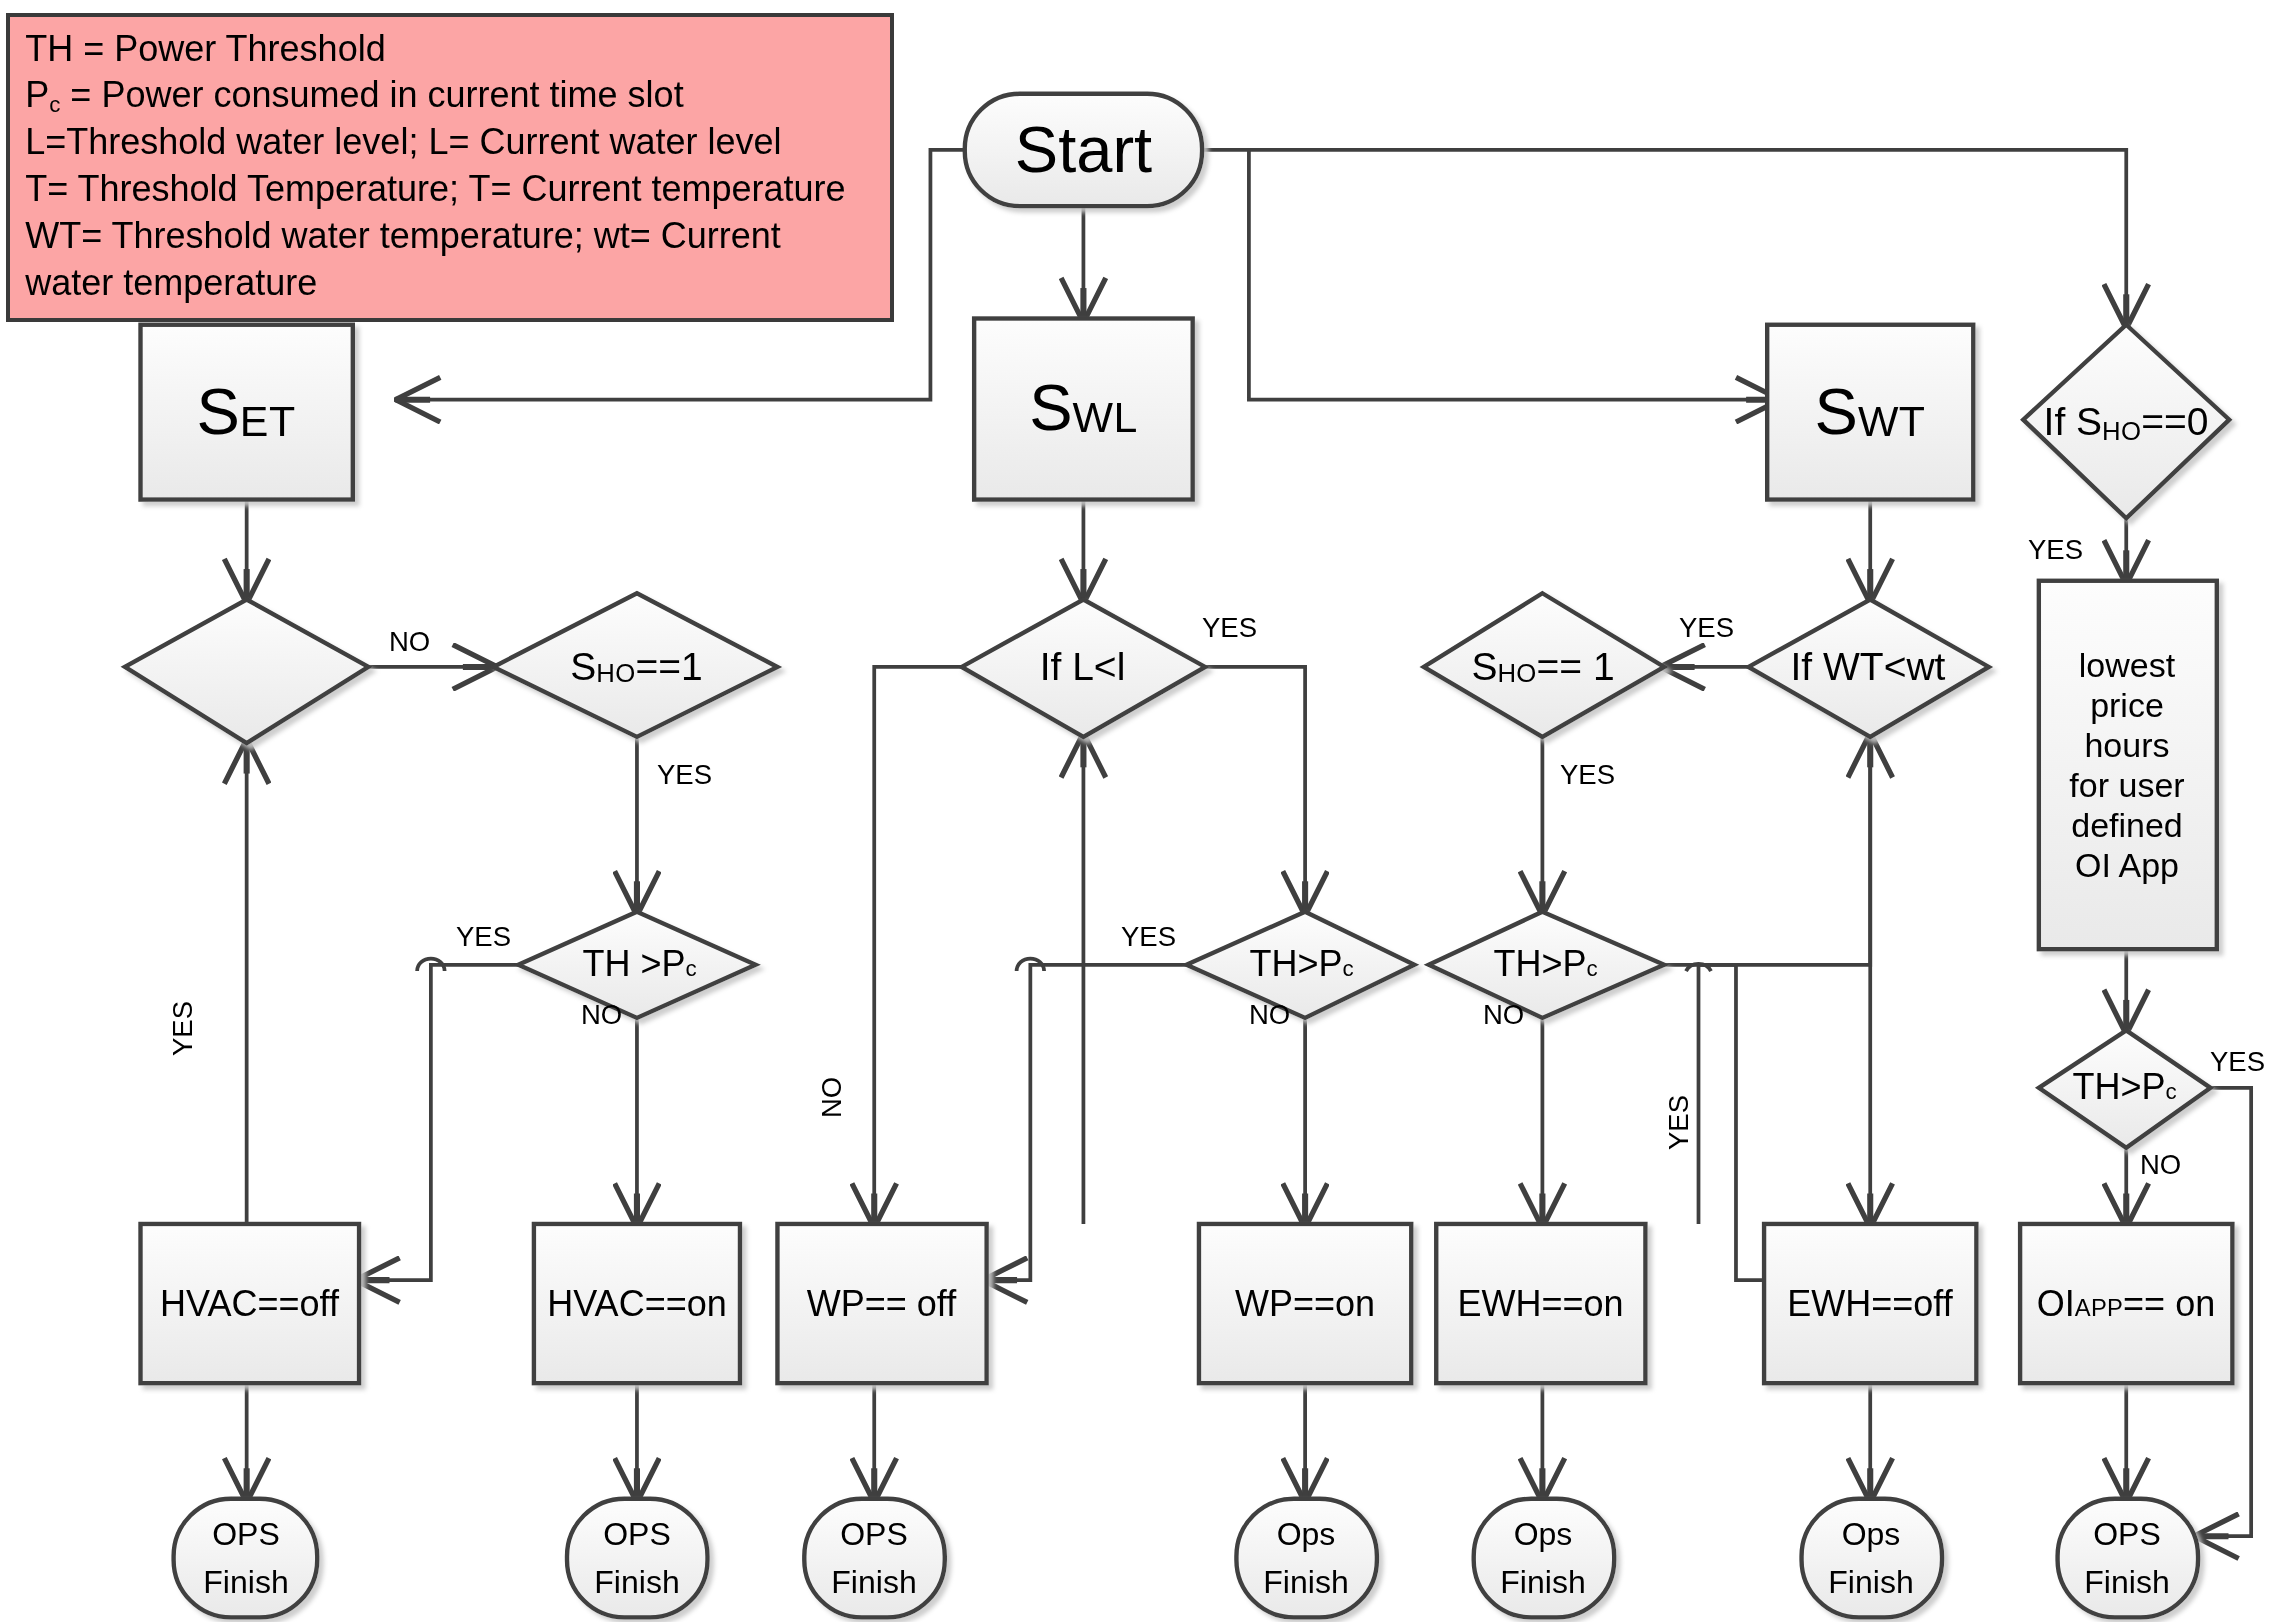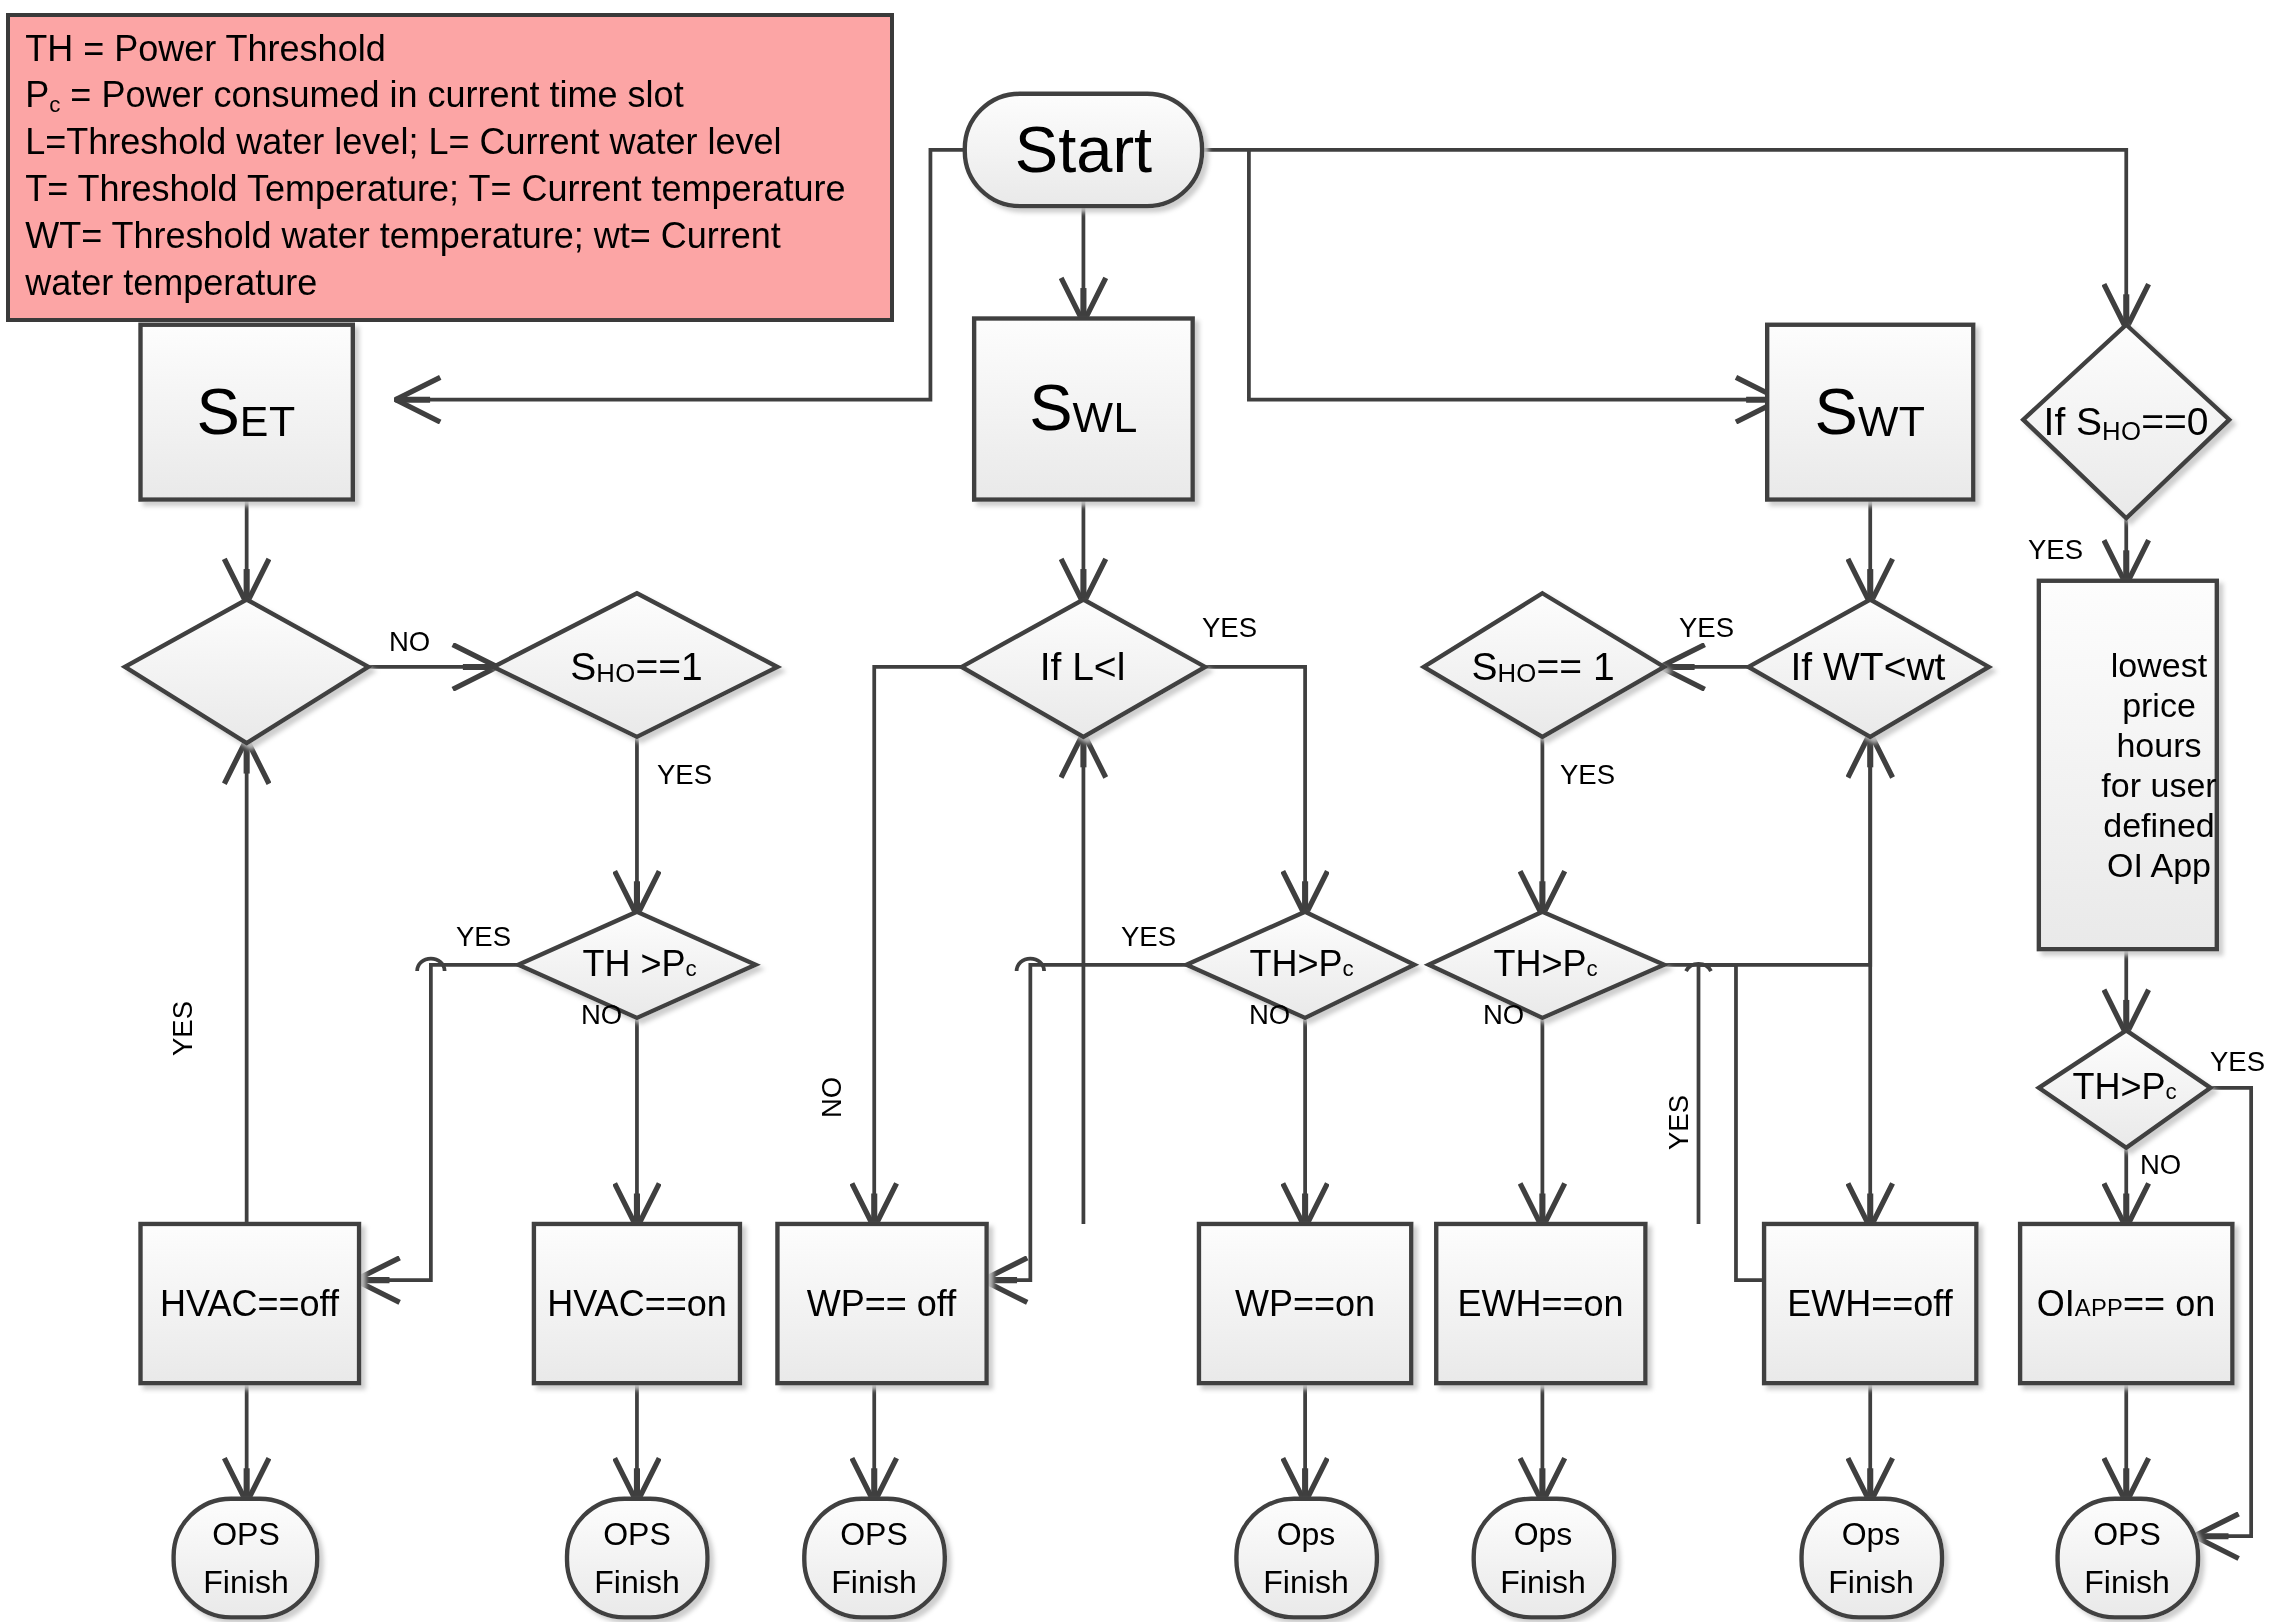--- a/index.html
+++ b/index.html
@@ -23,21 +23,21 @@
     margin-top:8px;
   }
   .legend-line{font-size:36px;color:#000;line-height:1.30;white-space:nowrap;}
   sub{font-size:0.62em;vertical-align:baseline;position:relative;top:0.22em;}
   .sc{font-size:0.66em;letter-spacing:0.01em;}
   .big-state{font-size:65px;}
   .dia-text{font-size:39px;}
   .dia-text-sm{font-size:36px;}
   .act-text{font-size:36px;}
   .term-text{font-size:32px;}
-  .proc-text{font-size:34px;line-height:1.18;margin-left:32px;}
+  .proc-text{font-size:34px;line-height:1.18;}
   .start-text{font-size:65px;}
 </style>
 </head>
 <body>
 
 <div id="canvas">
 
   <div class="legend-box">
     <div class="legend-line">TH = Power Threshold</div>
     <div class="legend-line">P<sub>c</sub> = Power consumed in current time slot</div>

